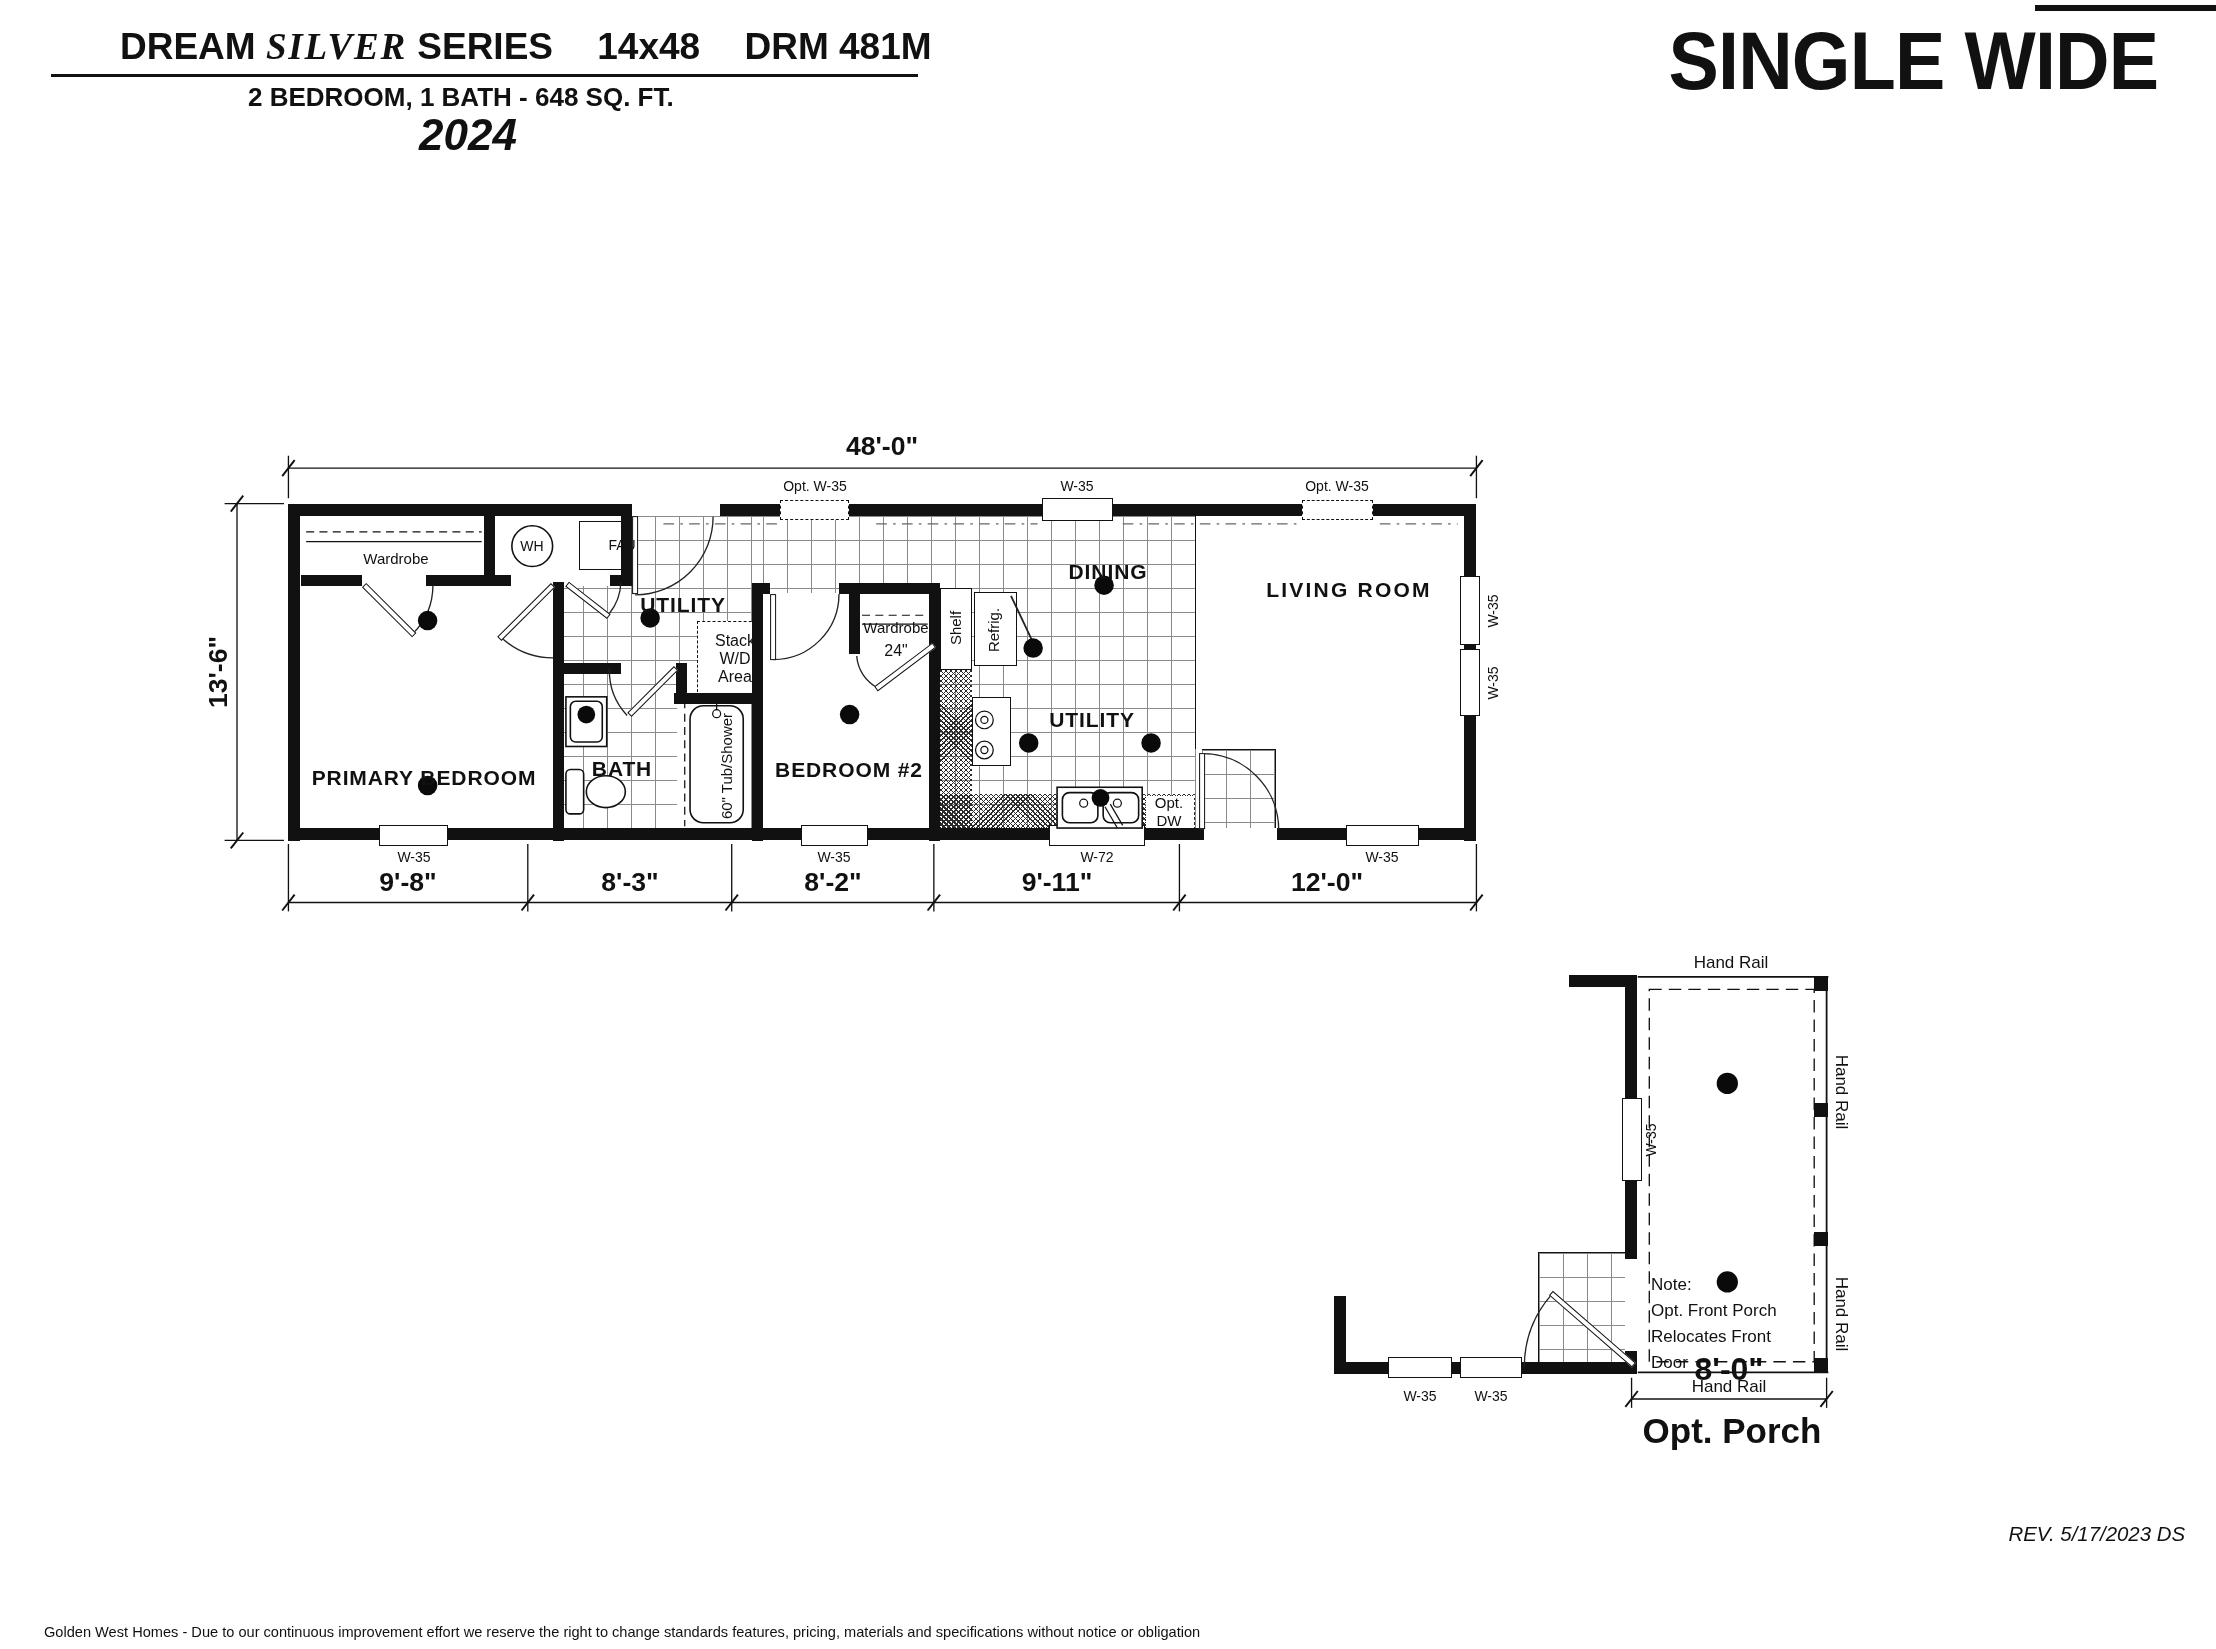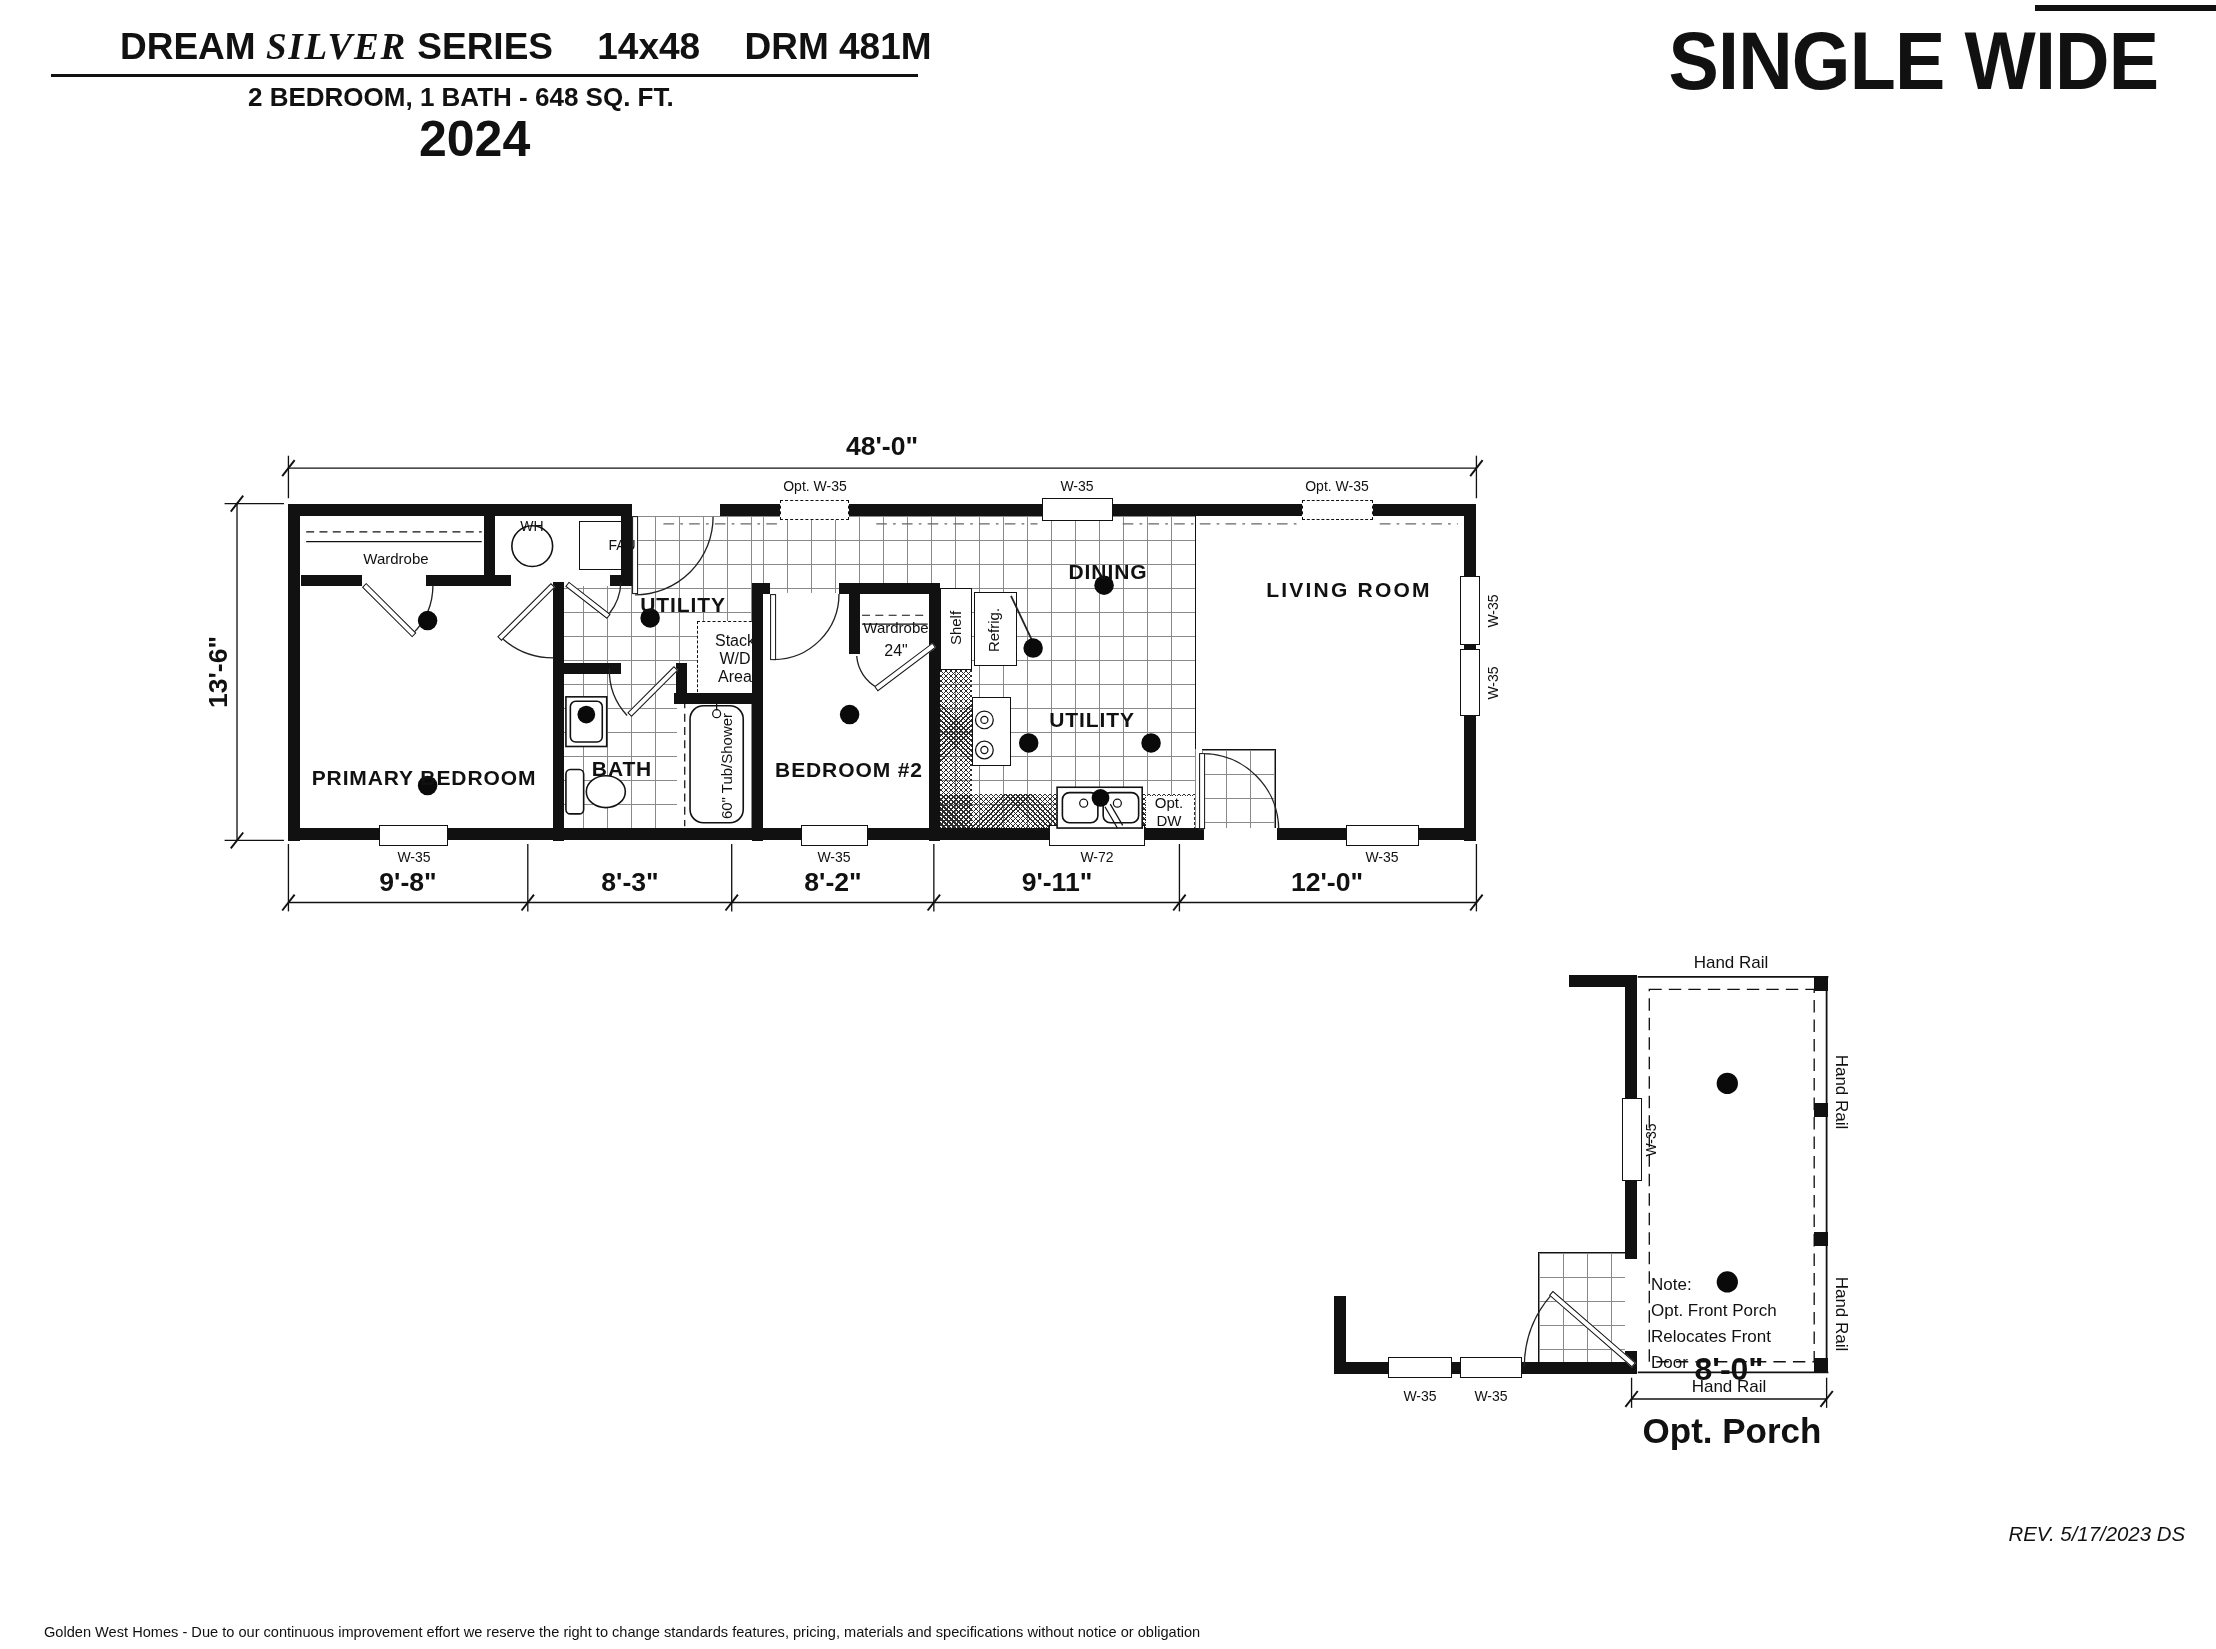--- a/index.html
+++ b/index.html
@@ -37,21 +37,21 @@
 
   <div class="abs" style="left:120px;top:25px;font-size:37px;font-weight:bold;white-space:nowrap;">
     <span>DREAM</span>
     <span style="font-family:'Liberation Serif',serif;font-style:italic;font-weight:600;letter-spacing:1.8px;">SILVER</span>
     <span>SERIES</span>
     <span style="margin-left:34px;">14x48</span>
     <span style="margin-left:34px;text-align:right;">DRM 481M</span>
   </div>
   <div class="abs" style="left:51px;top:74px;width:867px;height:2.7px;background:#111;"></div>
   <div class="abs" style="left:248px;top:82px;font-size:26px;font-weight:bold;white-space:nowrap;">2 BEDROOM, 1 BATH - 648 SQ. FT.</div>
-  <div class="abs" style="left:419px;top:110px;font-size:50px;font-weight:bold;">2024</div>
+  <div class="abs" style="left:419px;top:110px;font-size:44px;font-weight:bold;font-style:italic;">2024</div>
   <div class="abs" style="right:59px;top:14px;font-size:82px;font-weight:bold;letter-spacing:-0.9px;transform:scaleX(0.92);transform-origin:right center;white-space:nowrap;">SINGLE WIDE</div>
   <div class="abs" style="left:2035px;top:5.3px;width:182px;height:6.2px;background:#111;"></div>
 
   <div class="grid" style="left:559px;top:516px;width:204px;height:312px;"></div>
   <div class="grid" style="left:763px;top:516px;width:433px;height:312px;"></div>
 
   <div class="white" style="left:484px;top:504px;width:147px;height:82px;"></div>
   <div class="white" style="left:763px;top:593px;width:167px;height:235px;"></div>
   <div class="white" style="left:677px;top:674px;width:74px;height:154px;"></div>
 
@@ -255,21 +255,21 @@
 
   <div class="lbl room ctr" style="left:424px;top:778px;">PRIMARY BEDROOM</div>
   <div class="lbl room ctr" style="left:622px;top:769px;">BATH</div>
   <div class="lbl room ctr" style="left:683px;top:605px;">UTILITY</div>
   <div class="lbl room ctr" style="left:849px;top:770px;">BEDROOM #2</div>
   <div class="lbl room ctr" style="left:1108px;top:572px;">DINING</div>
   <div class="lbl room ctr" style="left:1092px;top:720px;">UTILITY</div>
   <div class="lbl room ctr" style="left:1349px;top:590px;letter-spacing:2.2px;">LIVING ROOM</div>
 
   <div class="lbl ctr" style="left:396px;top:559px;font-size:15px;">Wardrobe</div>
-  <div class="lbl ctr" style="left:532px;top:526px;text-align:center;">WH</div>
+  <div class="lbl ctr" style="left:532px;top:546px;text-align:center;">WH</div>
   <div class="lbl ctr" style="left:586px;top:545px;margin-left:36px;">FAU</div>
   <div class="lbl vctr" style="left:727px;top:766px;font-size:15px;">60" Tub/Shower</div>
   <div class="lbl ctr" style="left:896px;top:628px;font-size:15px;">Wardrobe</div>
   <div class="lbl ctr" style="left:896px;top:651px;font-size:16px;">24"</div>
   <div class="lbl vctr" style="left:956px;top:628px;font-size:15px;">Shelf</div>
   <div class="lbl vctr" style="left:994px;top:630px;font-size:15px;">Refrig.</div>
   <div class="lbl ctr" style="left:1169px;top:803px;font-size:15px;">Opt.</div>
   <div class="lbl ctr" style="left:1169px;top:821px;font-size:15px;">DW</div>
 
   <div class="lbl ctr" style="left:815px;top:486px;">Opt. W-35</div>

